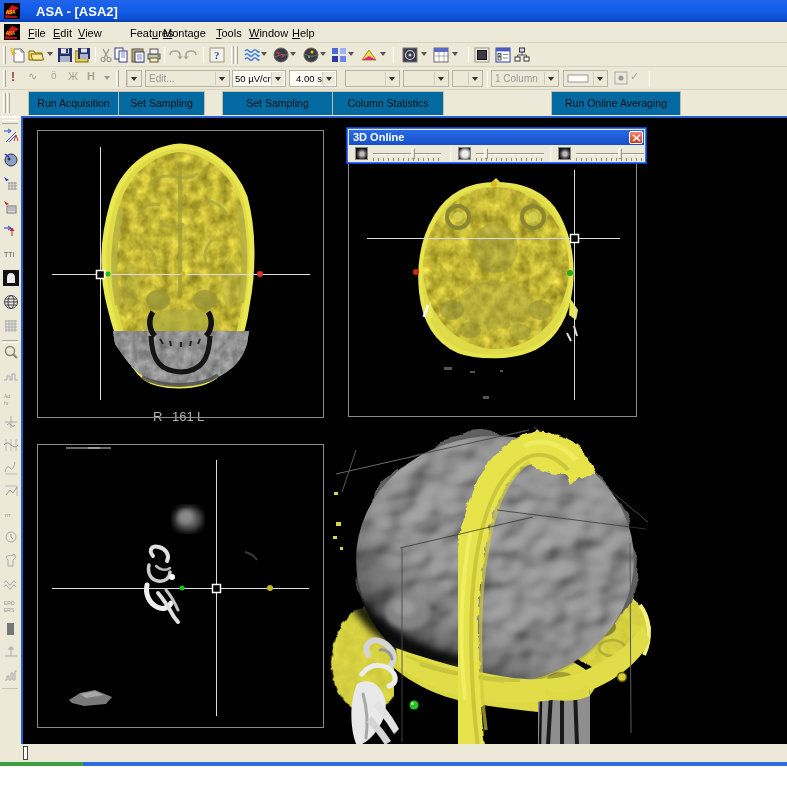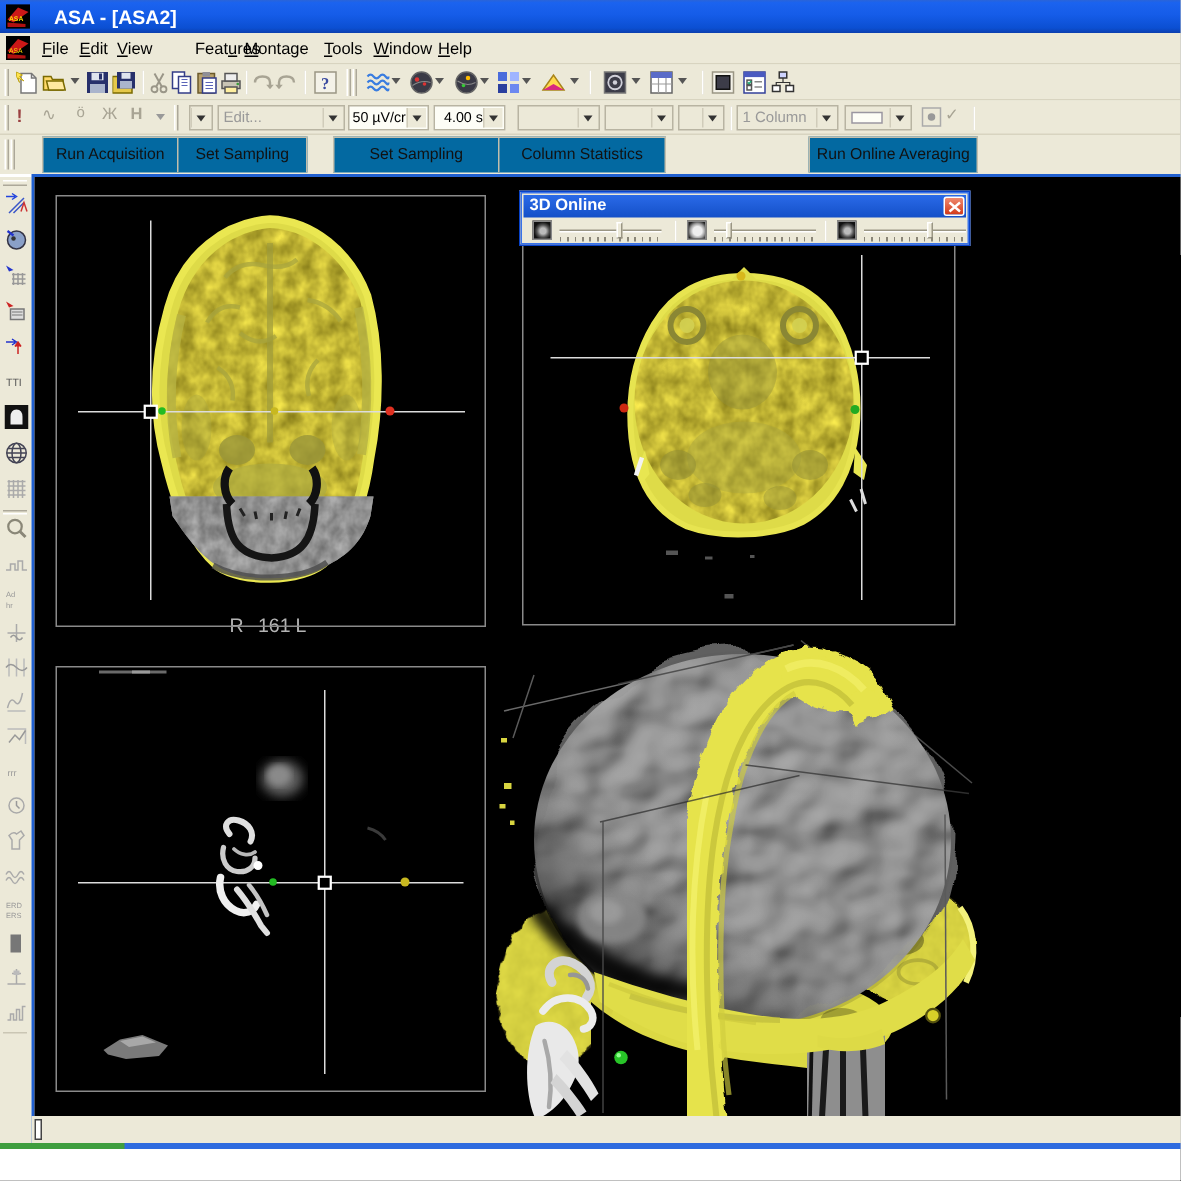--- a/index.html
+++ b/index.html
@@ -234,21 +234,21 @@
     <span class="gi" style="left:630px;top:3px">✓</span>
     <div class="sep" style="left:649px"></div>
   </div>
   <div class="tb" id="btnrow">
     <div class="grip" style="left:3px;height:20px"></div>
     <div class="grip" style="left:7px;height:20px"></div>
     <div class="btn7" style="left:28px;width:91px">Run Acquisition</div>
     <div class="btn7" style="left:118px;width:87px">Set Sampling Rate</div>
     <div class="btn7" style="left:222px;width:111px">Set Sampling</div>
     <div class="btn7" style="left:332px;width:112px">Column Statistics</div>
-    <div class="btn7" style="left:539px;width:113px">Run Online Averaging</div>
+    <div class="btn7" style="left:551px;width:130px">Run Online Averaging</div>
   </div>
   <div id="leftbar">
     <div style="position:absolute;left:2px;top:2px;width:16px;height:4px;border-top:1px solid #fff;border-bottom:1px solid #aca899"></div>
     <svg class="licon" style="top:10px" viewBox="0 0 16 16">
         <path d="M1 3h6M5 1l3 2-3 2" stroke="#2244dd" fill="none"></path>
         <path d="M3 14L13 4M6 14l7-7" stroke="#3a56c8" stroke-width="1"></path>
         <path d="M11 13l2-6 2 6" stroke="#c33" fill="none"></path>
       </svg>
     <svg class="licon" style="top:33px" viewBox="0 0 16 16">
         <circle cx="8" cy="9" r="6" fill="#8aa0c8" stroke="#334"></circle>

